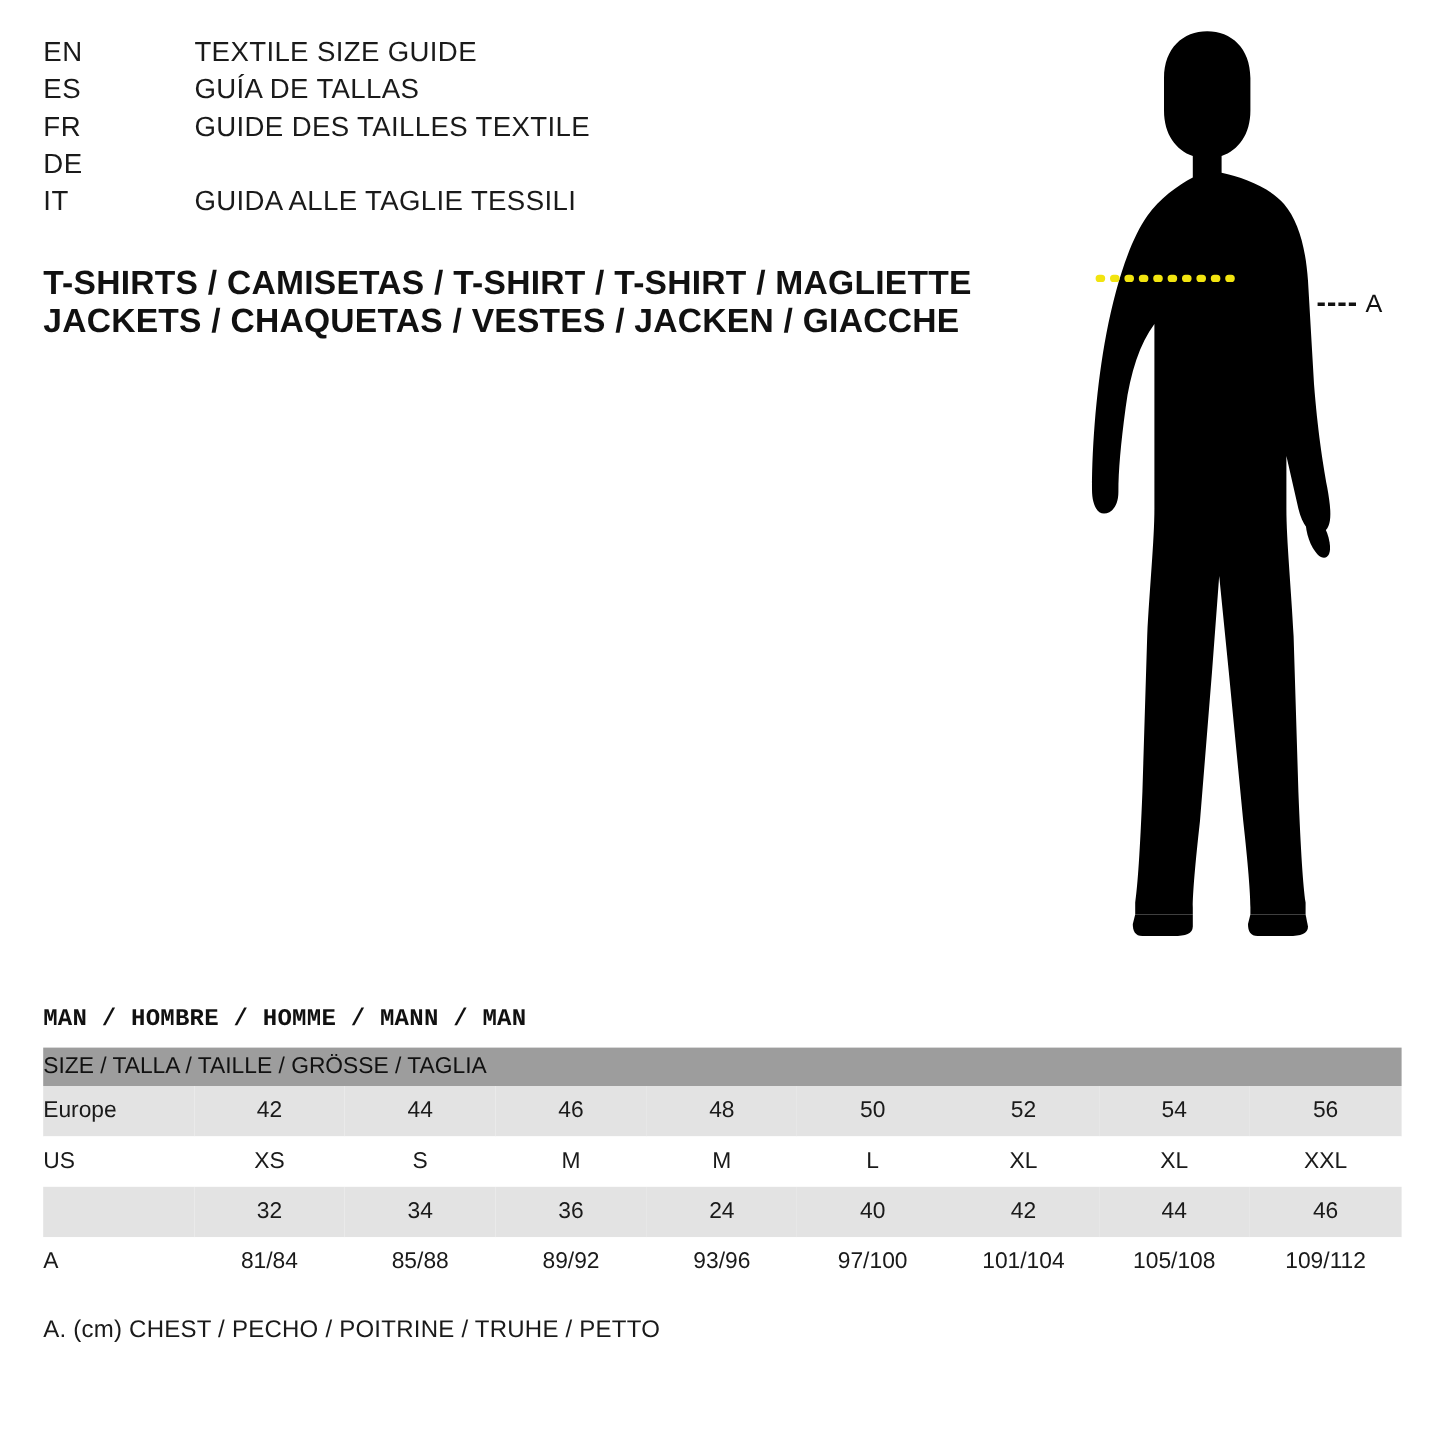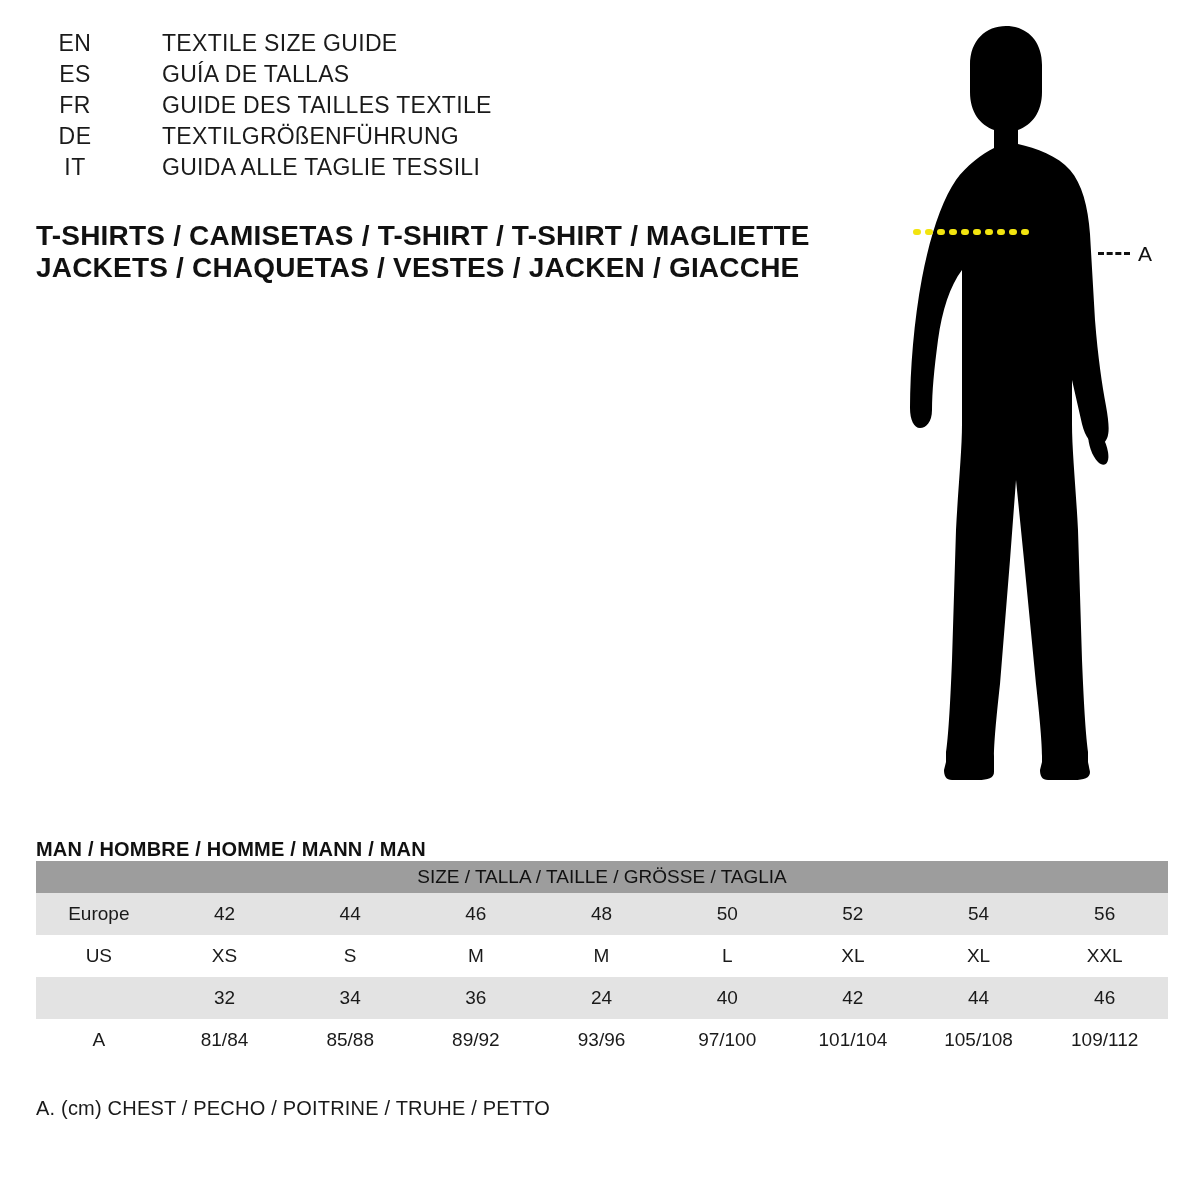--- a/index.html
+++ b/index.html
@@ -20,21 +20,20 @@
   .lang-block {
     position: absolute;
     left: 36px;
     top: 30px;
     width: 720px;
   }
   .lang-row {
     display: flex;
     align-items: baseline;
     height: 31px;
-    text-align: center;
   }
   .lang-code {
     width: 78px;
     flex: 0 0 78px;
     font-size: 23px;
     letter-spacing: 0.5px;
     color: #1a1a1a;
   }
   .lang-text {
     font-size: 23px;
@@ -91,35 +90,37 @@
     position: absolute;
     left: 36px;
     top: 838px;
     width: 1132px;
   }
   .table-caption {
     font-size: 20px;
     font-weight: bold;
     letter-spacing: 0.2px;
     color: #111111;
+    margin-bottom: 12px;
+    font-family: Liberation Mono, monospace;
   }
   table.size-table {
     border-collapse: collapse;
     width: 1132px;
     table-layout: fixed;
   }
   table.size-table td {
     font-size: 19px;
     color: #1a1a1a;
     height: 42px;
     padding: 0;
     vertical-align: middle;
   }
   td.label-cell {
-    text-align: center;
+    text-align: left;
     padding-left: 6px;
     width: 170px;
   }
   td.val-cell {
     text-align: center;
     width: 120px;
   }
   tr.head-row td {
     background: #9d9d9d;
     color: #111111;
@@ -149,21 +150,20 @@
   <div class="lang-row">
     <span class="lang-code">ES</span>
     <span class="lang-text">GUÍA DE TALLAS</span>
   </div>
   <div class="lang-row">
     <span class="lang-code">FR</span>
     <span class="lang-text">GUIDE DES TAILLES TEXTILE</span>
   </div>
   <div class="lang-row">
     <span class="lang-code">DE</span>
-    <span class="lang-text">TEXTILGRÖßENFÜHRUNG</span>
   </div>
   <div class="lang-row">
     <span class="lang-code">IT</span>
     <span class="lang-text">GUIDA ALLE TAGLIE TESSILI</span>
   </div>
 </div>
 
 <div class="category-block">
   <div class="category-line">T-SHIRTS / CAMISETAS / T-SHIRT / T-SHIRT / MAGLIETTE</div>
   <div class="category-line">JACKETS / CHAQUETAS / VESTES / JACKEN / GIACCHE</div>

